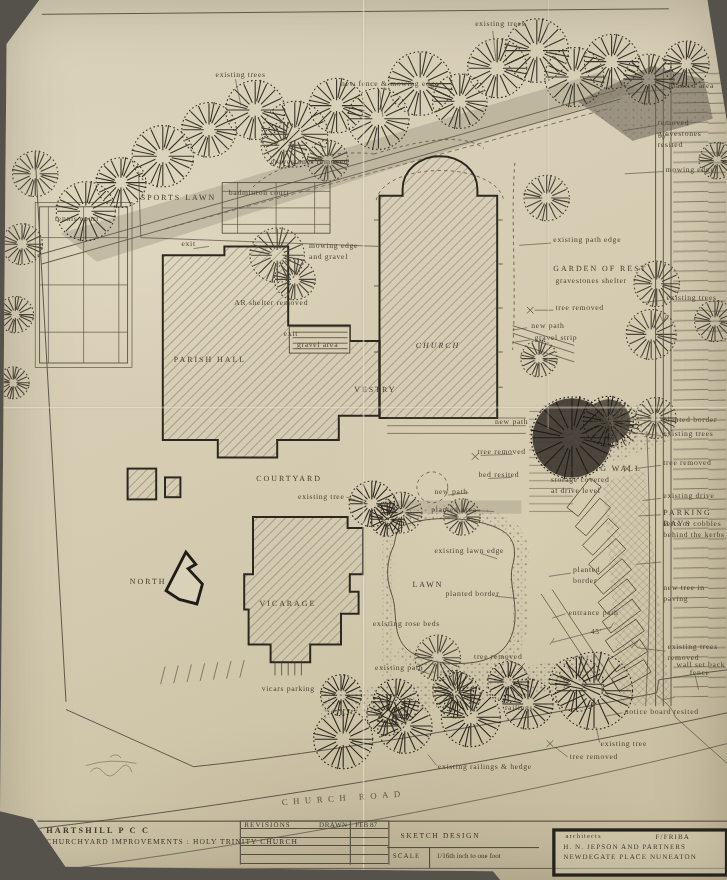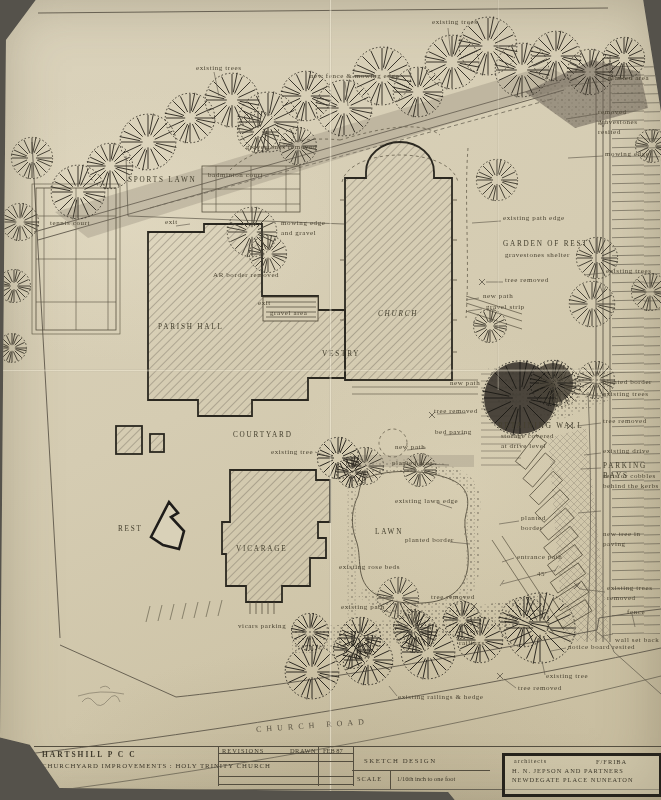--- a/index.html
+++ b/index.html
@@ -242,42 +242,42 @@
         <div class="lbl tiny" style="left: 196px; top: 64px;">existing trees</div>
         <div class="lbl tiny" style="left: 310px; top: 72px;">new fence &amp; mowing edge</div>
         <div class="lbl tiny" style="left: 432px; top: 18px;">existing trees</div>
         <div class="lbl tiny" style="left: 608px; top: 74px;">planted area</div>
         <div class="lbl tiny" style="left: 598px; top: 108px;">removed
 gravestones resited</div>
         <div class="lbl tiny" style="left: 605px; top: 150px;">mowing edge</div>
         <div class="lbl tiny" style="left: 606px; top: 267px;">existing trees</div>
         <div class="lbl tiny" style="left: 246px; top: 143px;">gravestones removed</div>
         <div class="lbl caps" style="left: 128px; top: 175px;">SPORTS LAWN</div>
-        <div class="lbl tiny" style="left: 50px; top: 195px; margin-top: 24px;">tennis court</div>
+        <div class="lbl tiny" style="left: 50px; top: 195px;">tennis court</div>
         <div class="lbl tiny" style="left: 208px; top: 171px;">badminton court</div>
         <div class="lbl tiny" style="left: 281px; top: 219px;">mowing edge
 and gravel</div>
-        <div class="lbl tiny" style="left: 213px; top: 271px;">AR border removed</div>
+        <div class="lbl tiny" style="left: 213px; top: 271px;">AR shelter removed</div>
         <div class="lbl tiny" style="left: 165px; top: 218px;">exit</div>
         <div class="lbl tiny" style="left: 258px; top: 299px;">exit</div>
         <div class="lbl tiny" style="left: 270px; top: 309px;">gravel area</div>
         <div class="lbl tiny" style="left: 503px; top: 214px;">existing path edge</div>
         <div class="lbl caps" style="left: 503px; top: 239px;">GARDEN OF REST</div>
         <div class="lbl tiny" style="left: 505px; top: 251px;">gravestones shelter</div>
         <div class="lbl tiny" style="left: 505px; top: 276px;">tree removed</div>
         <div class="lbl tiny" style="left: 483px; top: 292px;">new path</div>
         <div class="lbl tiny" style="left: 486px; top: 303px;">gravel strip</div>
         <div class="lbl caps" style="left: 378px; top: 309px; font-style: italic;">CHURCH</div>
         <div class="lbl caps" style="left: 158px; top: 322px;">PARISH HALL</div>
         <div class="lbl caps" style="left: 298px; top: 349px; margin-left: 24px;">VESTRY</div>
         <div class="lbl caps" style="left: 233px; top: 430px;">COURTYARD</div>
         <div class="lbl tiny" style="left: 271px; top: 448px;">existing tree</div>
         <div class="lbl tiny" style="left: 450px; top: 379px;">new path</div>
         <div class="lbl tiny" style="left: 434px; top: 407px;">tree removed</div>
-        <div class="lbl tiny" style="left: 435px; top: 428px;">bed paving</div>
+        <div class="lbl tiny" style="left: 435px; top: 428px;">bed resited</div>
         <div class="lbl tiny" style="left: 395px; top: 443px;">new path</div>
         <div class="lbl tiny" style="left: 392px; top: 459px;">planted area</div>
         <div class="lbl tiny" style="left: 603px; top: 378px;">planted border</div>
         <div class="lbl tiny" style="left: 603px; top: 390px;">existing trees</div>
         <div class="lbl tiny" style="left: 603px; top: 417px;">tree removed</div>
         <div class="lbl caps" style="left: 498px; top: 421px;">RETAINING WALL</div>
         <div class="lbl tiny" style="left: 501px; top: 432px;">storage covered
 at drive level</div>
         <div class="lbl tiny" style="left: 603px; top: 447px;">existing drive</div>
         <div class="lbl caps" style="left: 603px; top: 461px;">PARKING BAYS</div>
@@ -293,27 +293,27 @@
         <div class="lbl tiny" style="left: 339px; top: 563px;">existing rose beds</div>
         <div class="lbl tiny" style="left: 431px; top: 593px;">tree removed</div>
         <div class="lbl tiny" style="left: 341px; top: 603px;">existing path</div>
         <div class="lbl tiny" style="left: 238px; top: 622px;">vicars parking</div>
         <div class="lbl tiny" style="left: 459px; top: 639px;">railings</div>
         <div class="lbl tiny" style="left: 517px; top: 553px;">entrance path</div>
         <div class="lbl tiny" style="left: 537px; top: 570px;">45'</div>
         <div class="lbl tiny" style="left: 607px; top: 584px;">existing trees
 removed</div>
         <div class="lbl tiny" style="left: 627px; top: 608px;">fence</div>
-        <div class="lbl tiny" style="left: 615px; top: 636px;">wall set back</div>
+        <div class="lbl tiny" style="left: 615px; top: 600px;">wall set back</div>
         <div class="lbl tiny" style="left: 568px; top: 643px;">notice board resited</div>
         <div class="lbl tiny" style="left: 546px; top: 672px;">existing tree</div>
         <div class="lbl tiny" style="left: 518px; top: 684px;">tree removed</div>
         <div class="lbl tiny" style="left: 398px; top: 693px;">existing railings &amp; hedge</div>
         <div class="lbl road" style="left: 256px; top: 720px;">CHURCH   ROAD</div>
-        <div class="lbl caps" style="left: 118px; top: 524px;">REST</div>
+        <div class="lbl caps" style="left: 118px; top: 524px;">NORTH</div>
       </div>
 
   <div class="crease v1"></div>
   <div class="crease v2"></div>
   <div class="crease h1"></div>
 
   <div class="tb">
     <div class="tb-topline"></div>
     <div class="tb-botline"></div>
     <div class="tb-client-name">HARTSHILL  P C C</div>

